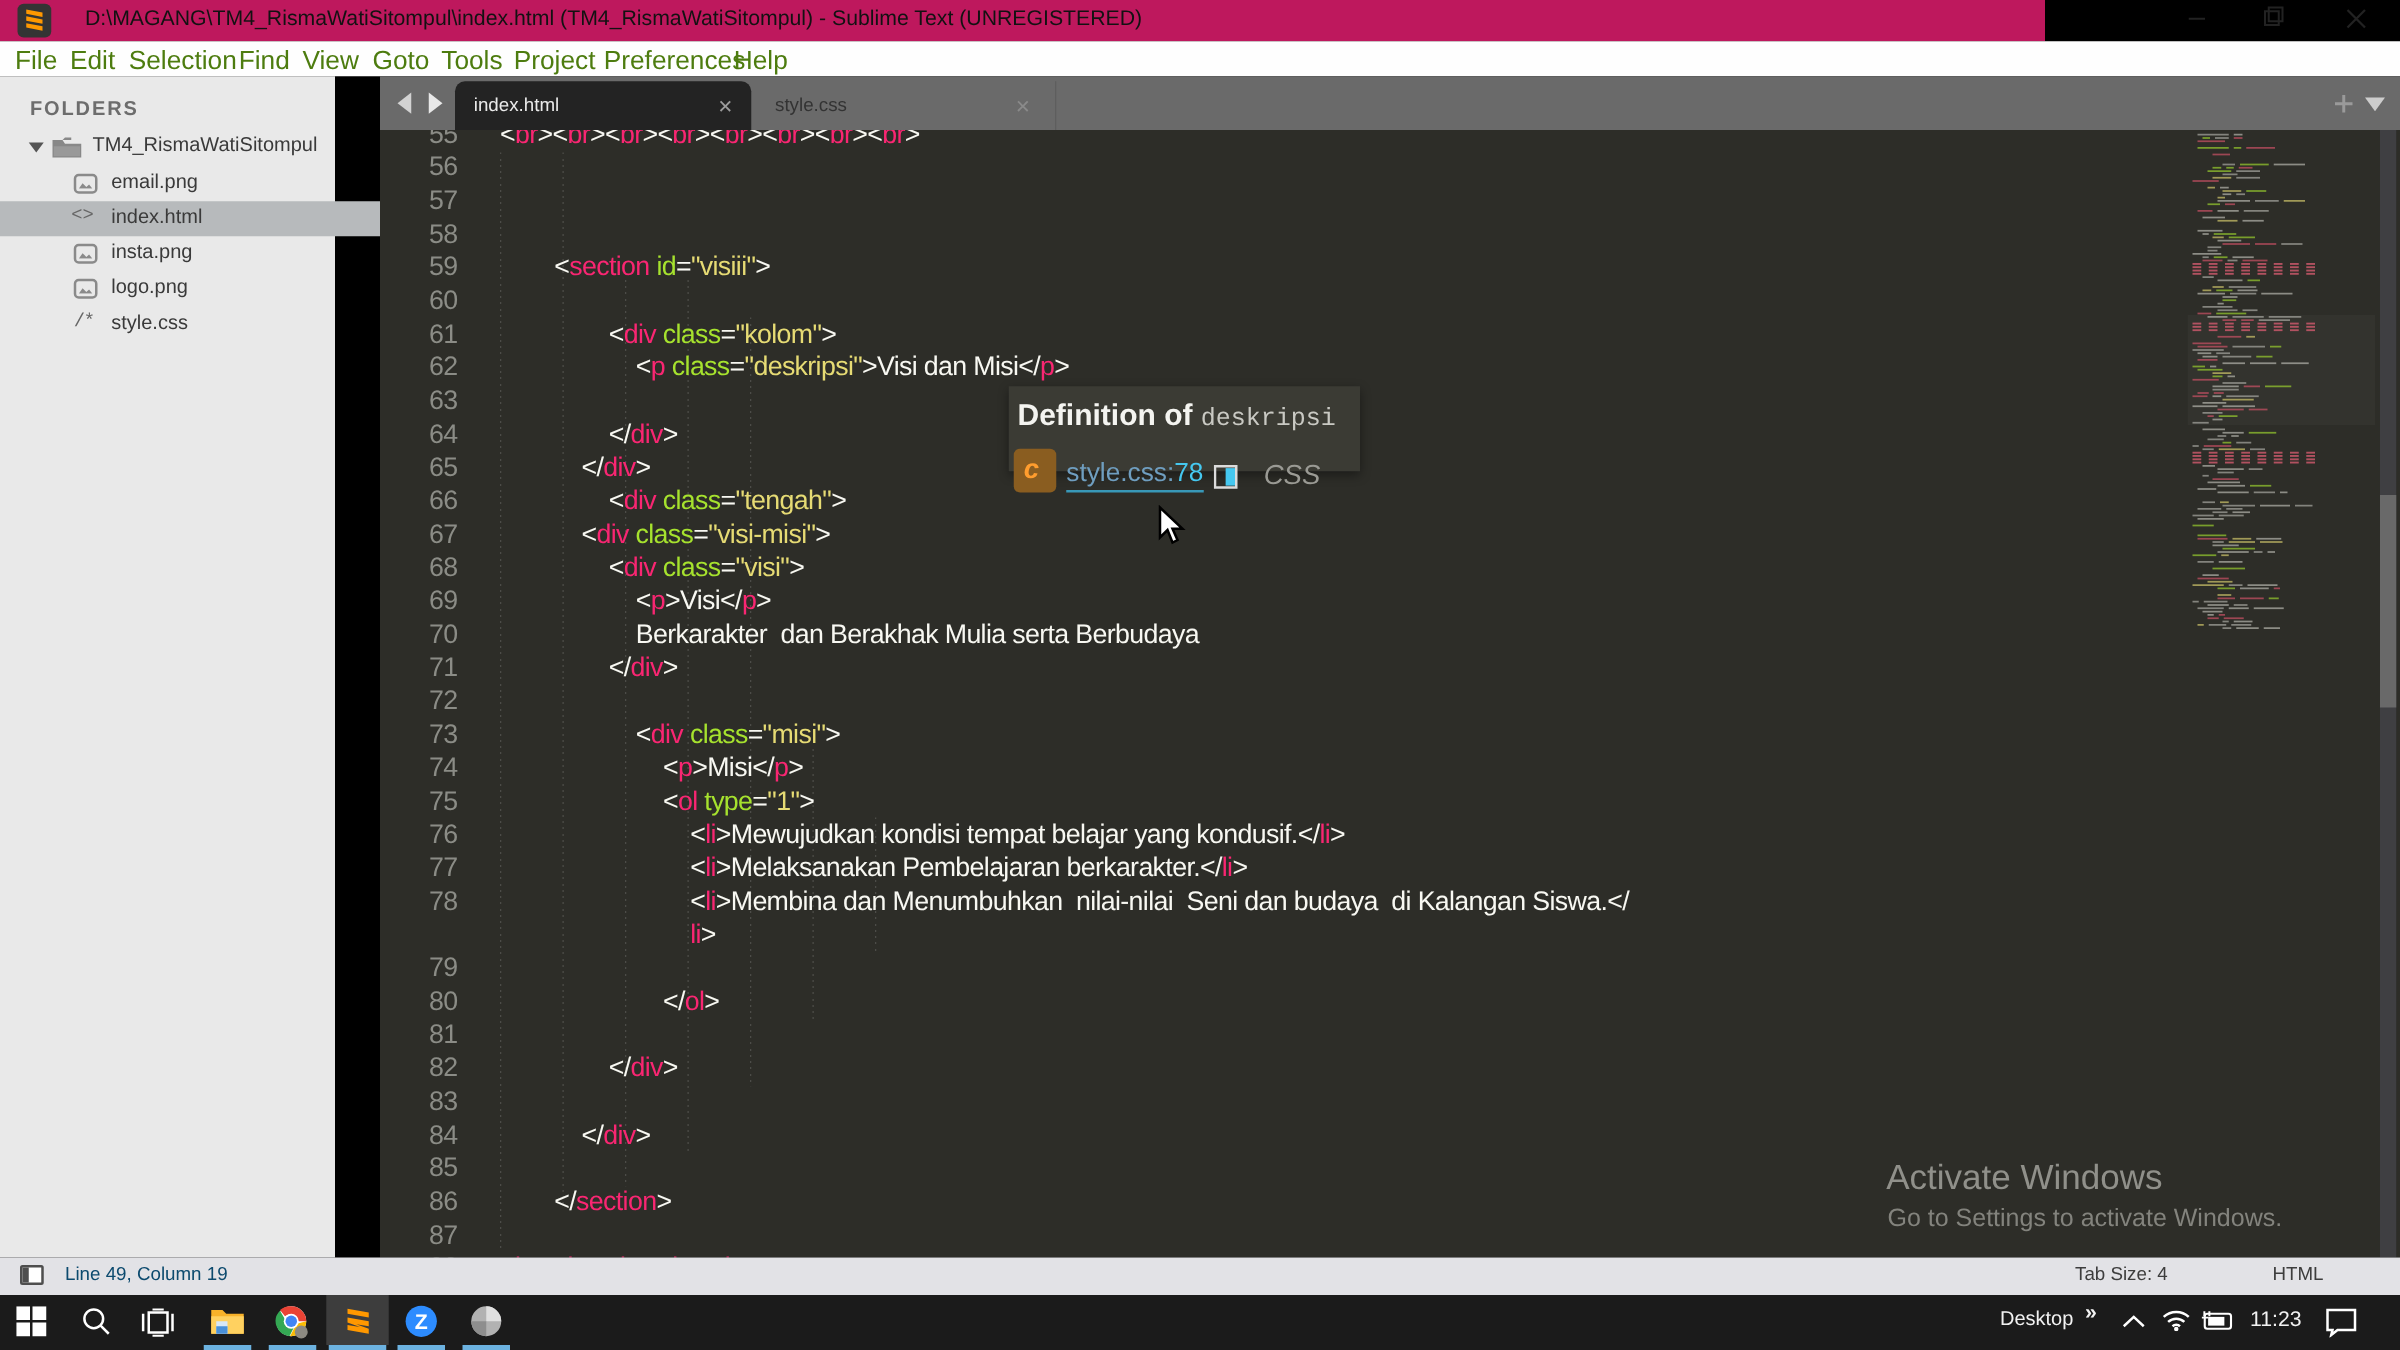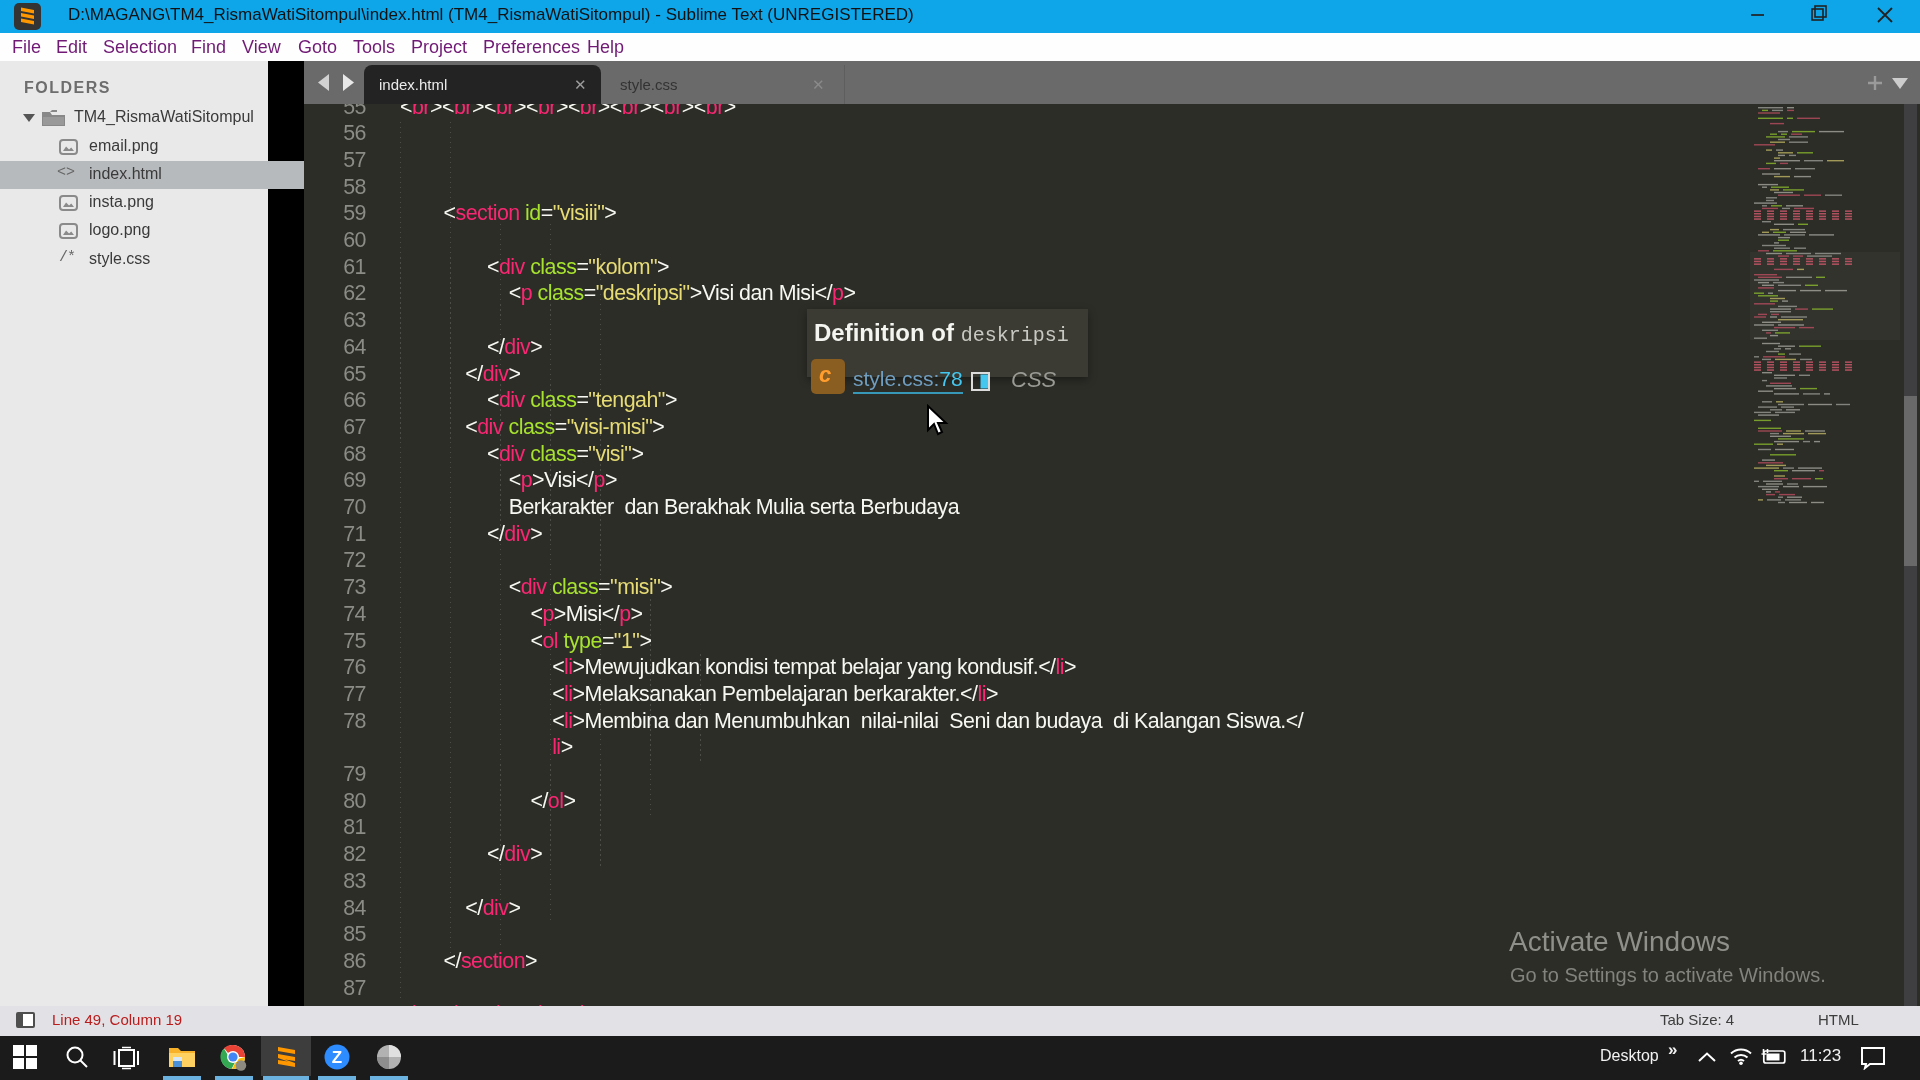--- a/index.html
+++ b/index.html
@@ -1,23 +1,23 @@
 <!DOCTYPE html>
 <html><head><meta charset="utf-8">
 <style>
 *{margin:0;padding:0;box-sizing:border-box}
 html,body{width:1920px;height:1080px;overflow:hidden;background:#000;font-family:"Liberation Sans",sans-serif}
 .abs{position:absolute}
 
-#title{position:absolute;left:0;top:0;width:1920px;height:33px;background:#0ea5e9}
+#title{position:absolute;left:0;top:0;width:1636px;height:33px;background:#be185d}
 #title .txt{position:absolute;left:68px;top:5px;font-size:17px;color:#121212;white-space:pre}
 #appicon{position:absolute;left:14px;top:3px;width:27px;height:27px;background:#343434;border-radius:5px}
 
 #menu{position:absolute;left:0;top:33px;width:1920px;height:28px;background:#fefefe}
-#menu span{position:absolute;top:4px;font-size:18px;color:#701a75}
+#menu span{position:absolute;top:4px;font-size:21px;color:#4d7c0f}
 
 #side{position:absolute;left:0;top:61px;width:268px;height:945px;background:#e9e9e9}
 #side .hdr{position:absolute;left:24px;top:18px;font-size:16px;font-weight:bold;color:#6d6d6d;letter-spacing:1.5px}
 #side .row{position:absolute;left:0;width:304px;height:28px;font-size:16px;color:#3a3a3a}
 #side .row .lbl{position:absolute;top:4px}
 #side .sel{background:#b7babc}
 #side .ficon{position:absolute;width:19px;height:16px;top:6px;border:2px solid #8a8a8a;border-radius:4px}
 #side .ficon i{position:absolute;left:2px;right:2px;bottom:2px;height:5px;background:#8a8a8a;clip-path:polygon(0 100%,28% 10%,55% 70%,75% 30%,100% 100%)}
 #side .micon{position:absolute;top:3px;font-size:15px;color:#666;font-family:"Liberation Mono",monospace;letter-spacing:-1px}
 
@@ -42,21 +42,21 @@
 #tip{position:absolute;left:503px;top:205px;width:281px;height:68px;background:#3b3b34;box-shadow:0 3px 8px rgba(0,0,0,0.4)}
 #tip .l1{position:absolute;left:7px;top:10px;font-size:24px;font-weight:bold;color:#f4f4f0;white-space:pre}
 #tip .l1 .mono{font-family:"Liberation Mono",monospace;font-size:20px;font-weight:normal;color:#c9c9c3}
 #tip .cicon{position:absolute;left:4px;top:50px;width:34px;height:35px;background:#8a5d20;border-radius:5px}
 #tip .cicon span{position:absolute;left:8px;top:3px;font-size:22px;font-style:italic;font-weight:bold;color:#ff9d2e}
 #tip .lnk{position:absolute;left:46px;top:58px;font-size:21px;color:#6f9ec0;border-bottom:2px solid #3898b8;padding-bottom:1px}
 #tip .lnk b{color:#45c8f0;font-weight:normal}
 #tip .css{position:absolute;left:204px;top:58px;font-size:22px;font-style:italic;color:#9a9a94}
 
 #status{position:absolute;left:0;top:1006px;width:1920px;height:30px;background:#e2e2e6}
-#status .t1{position:absolute;left:52px;top:5px;font-size:15px;color:#b91c1c}
+#status .t1{position:absolute;left:52px;top:5px;font-size:15px;color:#0c4a6e}
 #status .t2{position:absolute;left:1660px;top:5px;font-size:15px;color:#3d3d3d}
 #status .t3{position:absolute;left:1818px;top:5px;font-size:15px;color:#3d3d3d}
 #sticon{position:absolute;left:16px;top:6px;width:19px;height:16px;border:2px solid #4e4e4e;border-radius:2px;background:#fff}
 #sticon i{position:absolute;left:0;top:0;bottom:0;width:5px;background:#4e4e4e}
 
 #task{position:absolute;left:0;top:1036px;width:1920px;height:44px;background:#1b1b1b}
 #task .lbl{position:absolute;color:#f2f2f2}
 .runbar{position:absolute;top:40px;height:4px;background:#6cb2e0}
 #subslot{position:absolute;left:261px;top:0;width:50px;height:40px;background:#3d3d3d}
 </style></head><body>

